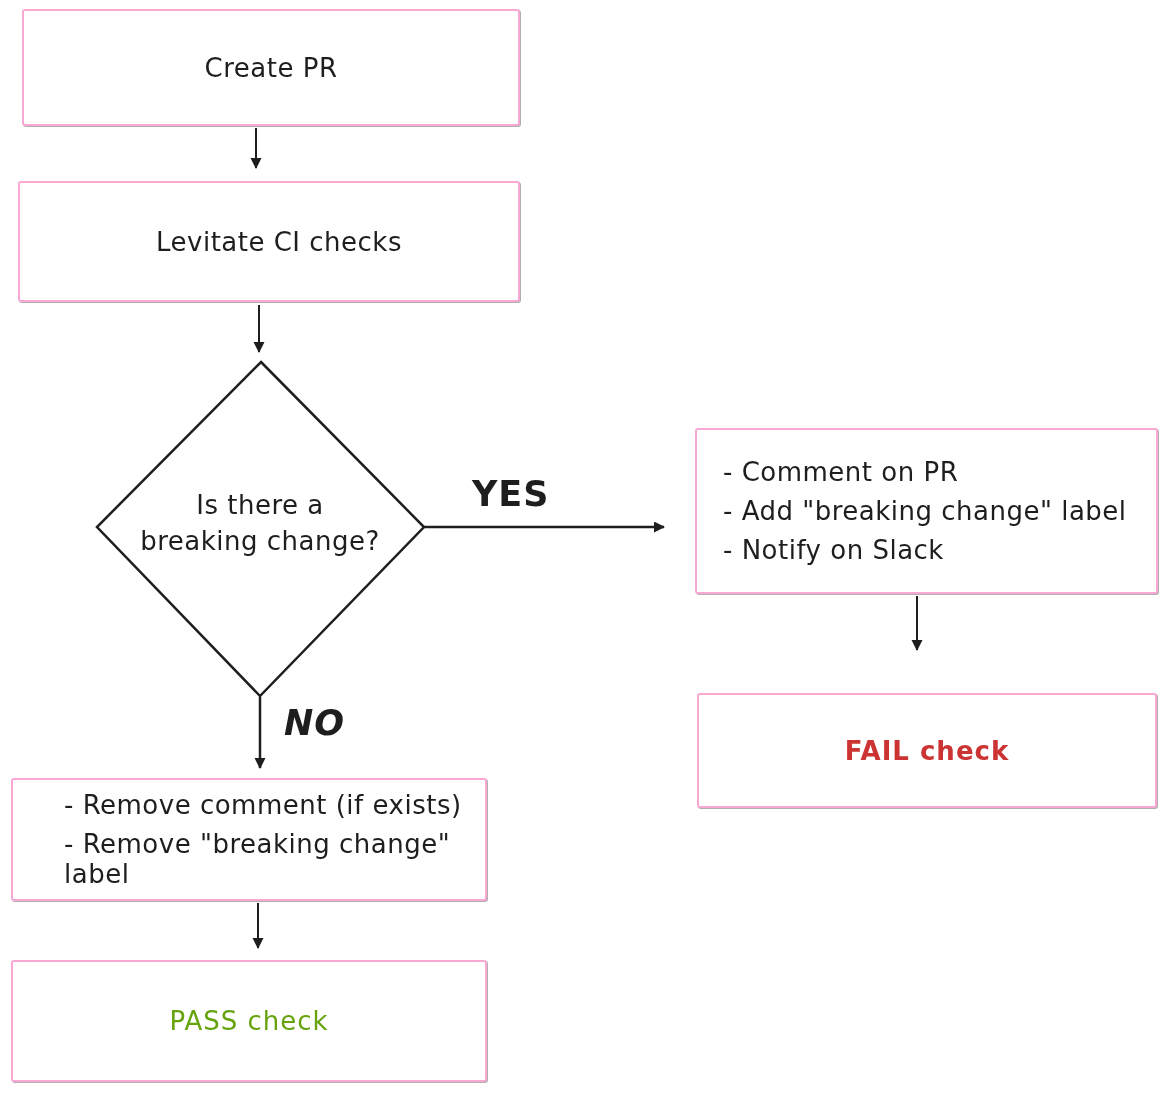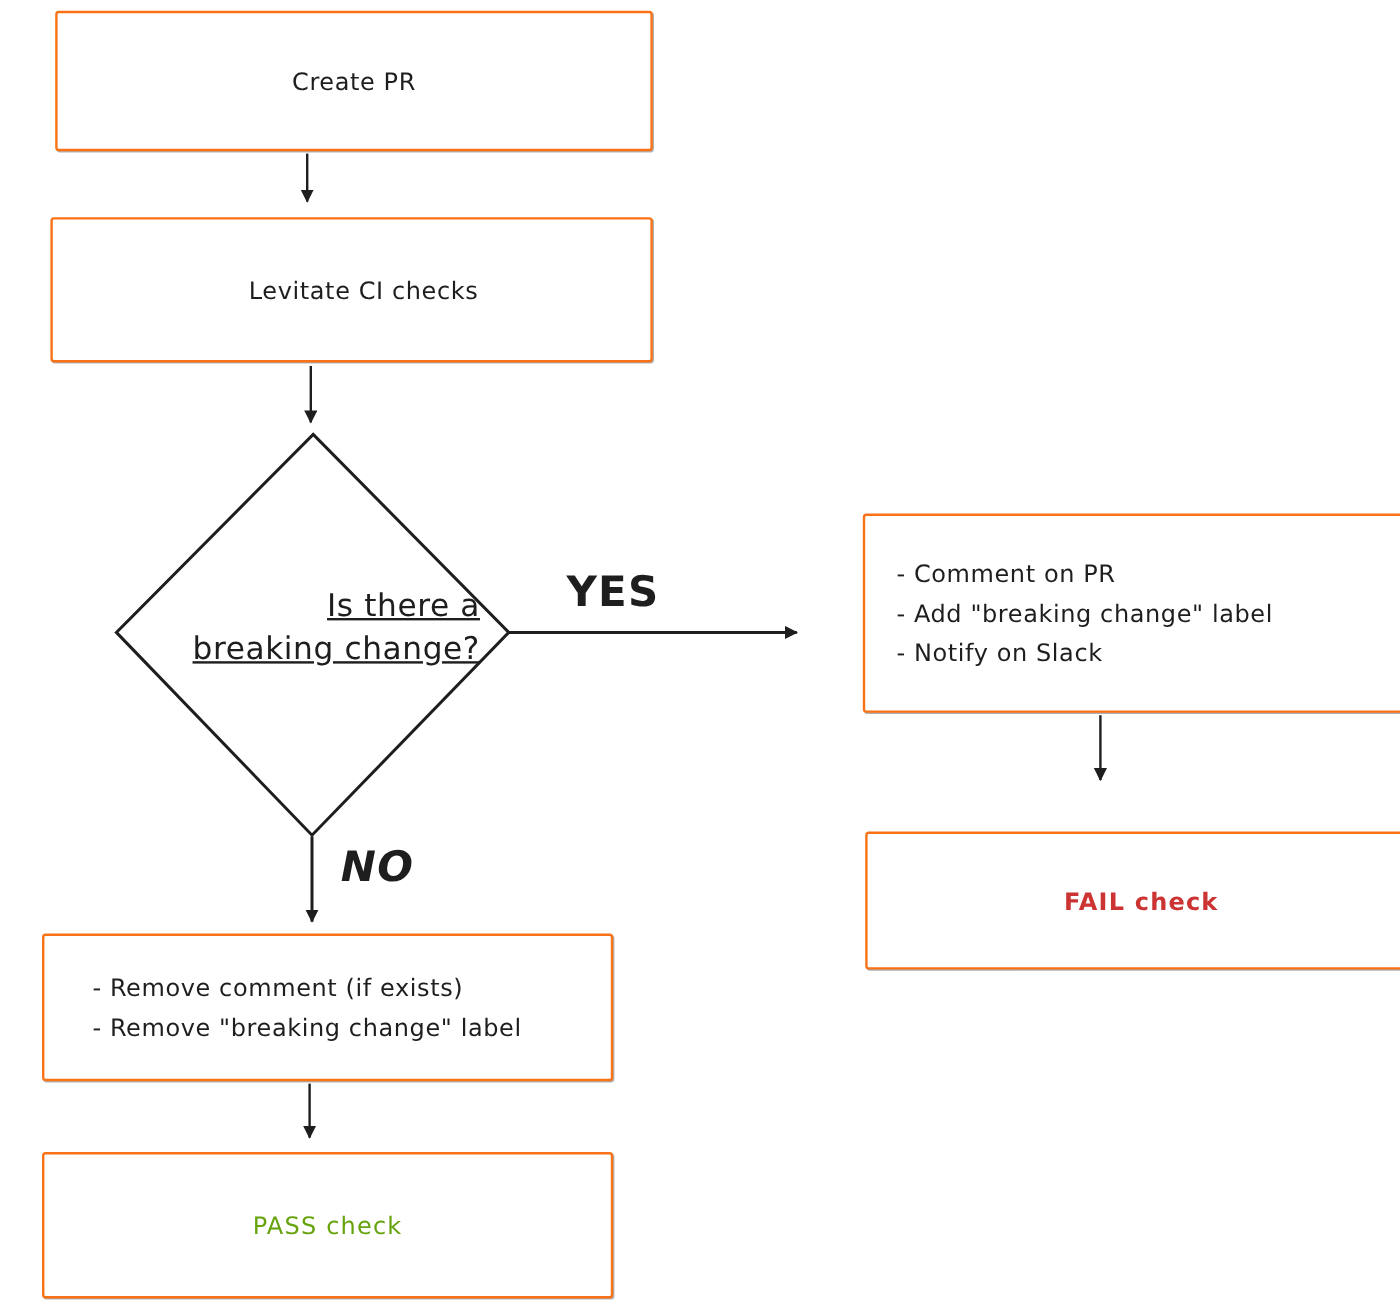--- a/index.html
+++ b/index.html
@@ -20,51 +20,49 @@
     position: absolute;
     left: 0;
     top: 0;
     width: 1167px;
     height: 1093px;
     pointer-events: none;
   }
   .node {
     position: absolute;
     background: #ffffff;
-    border: 2px solid #f97316;
+    border: 2px solid #f9a8d4;
     border-radius: 3px;
     box-sizing: border-box;
     display: flex;
     align-items: center;
     justify-content: center;
-    font-size: 20px;
+    font-size: 26px;
     letter-spacing: 0.5px;
     box-shadow: 1px 1px 0 rgba(30,30,30,0.35);
-    margin-left: 24px;
   }
   .node.list {
     justify-content: flex-start;
     align-items: center;
   }
   .list-lines {
     display: flex;
     flex-direction: column;
     gap: 9px;
     text-align: left;
   }
   .decision-text {
     position: absolute;
     left: 120px;
     top: 487px;
     width: 280px;
-    text-align: right;
+    text-align: center;
     font-size: 26px;
     line-height: 36px;
     letter-spacing: 0.5px;
-    text-decoration: underline;
   }
   .edge-label {
     position: absolute;
     font-size: 35px;
     font-style: italic;
     font-weight: bold;
     letter-spacing: 1px;
   }
   .edge-label.yes {
     left: 472px;
@@ -127,21 +125,21 @@
       <div>- Comment on PR</div>
       <div>- Add "breaking change" label</div>
       <div>- Notify on Slack</div>
     </div>
   </div>
 
   <div class="node" style="left:697px; top:693px; width:460px; height:115px;">
     <span class="fail-label" style="color: rgb(204, 51, 51);">FAIL check</span>
   </div>
 
-  <div class="node list" style="left:11px; top:778px; width:476px; height:123px; padding-left:40px;">
+  <div class="node list" style="left:11px; top:778px; width:476px; height:123px; padding-left:51px;">
     <div class="list-lines">
       <div>- Remove comment (if exists)</div>
       <div>- Remove "breaking change" label</div>
     </div>
   </div>
 
   <div class="node" style="left:11px; top:960px; width:476px; height:122px;">
     <span class="pass-label" style="color: rgb(102, 163, 13);">PASS check</span>
   </div>
 

